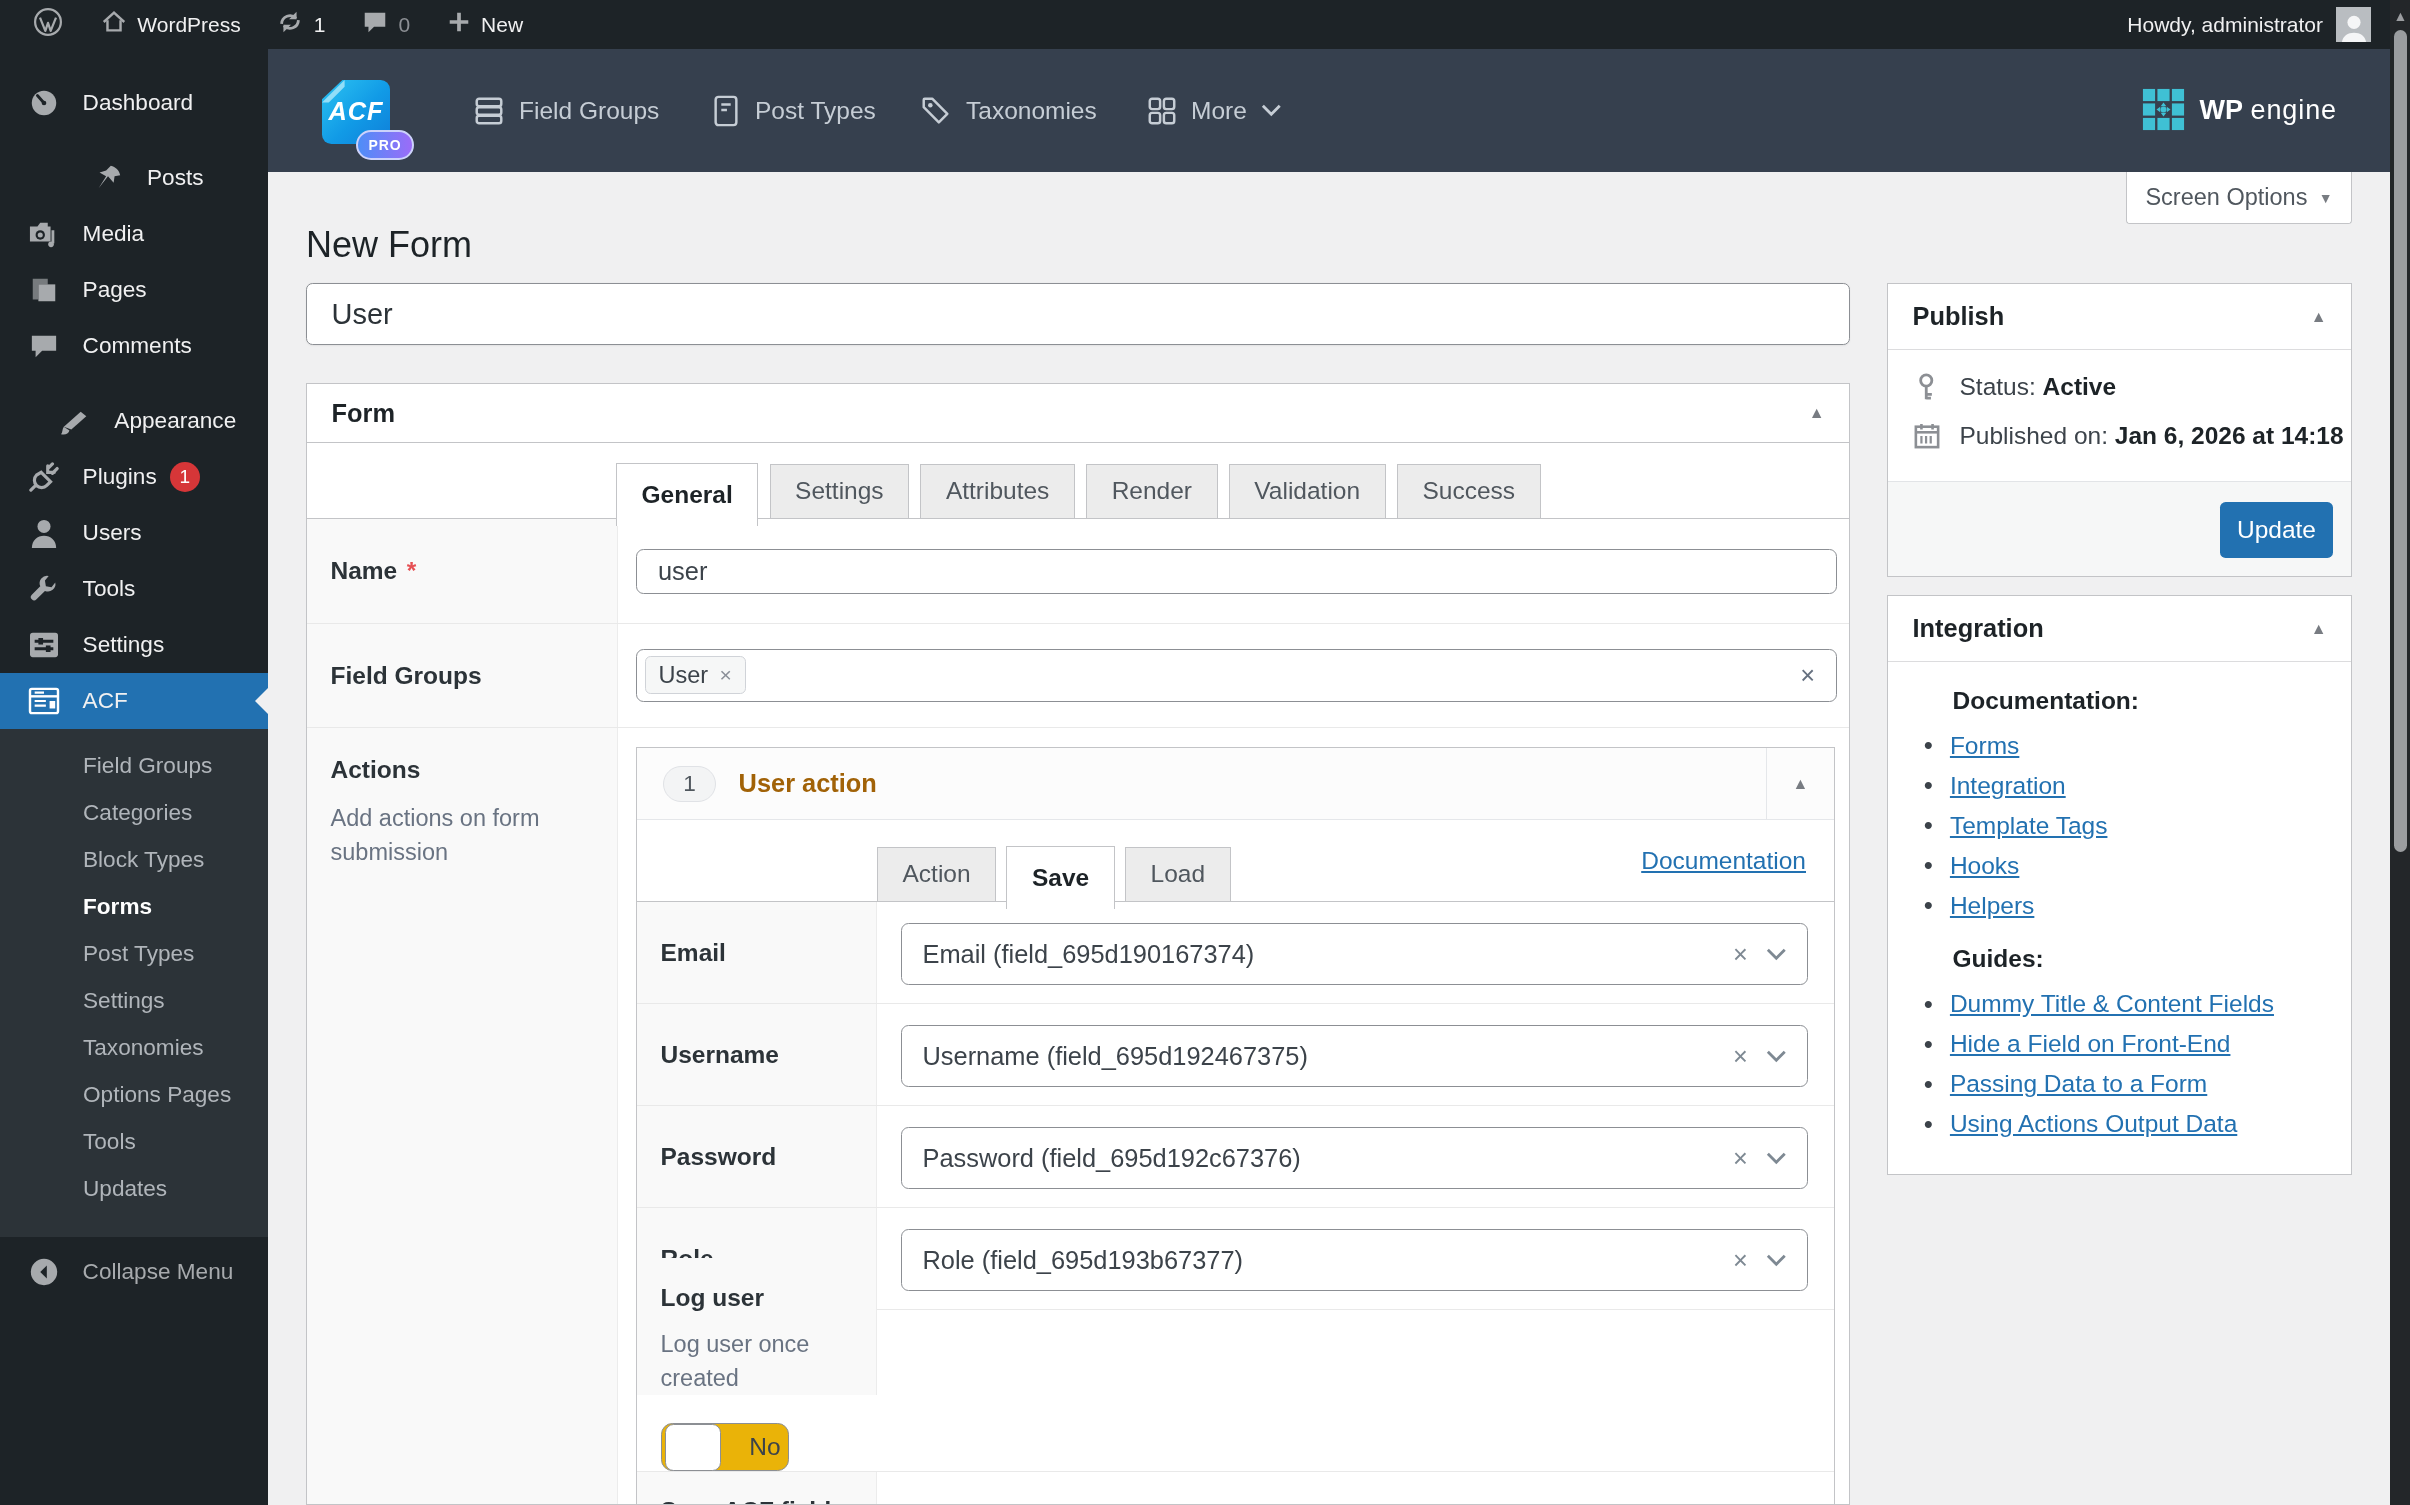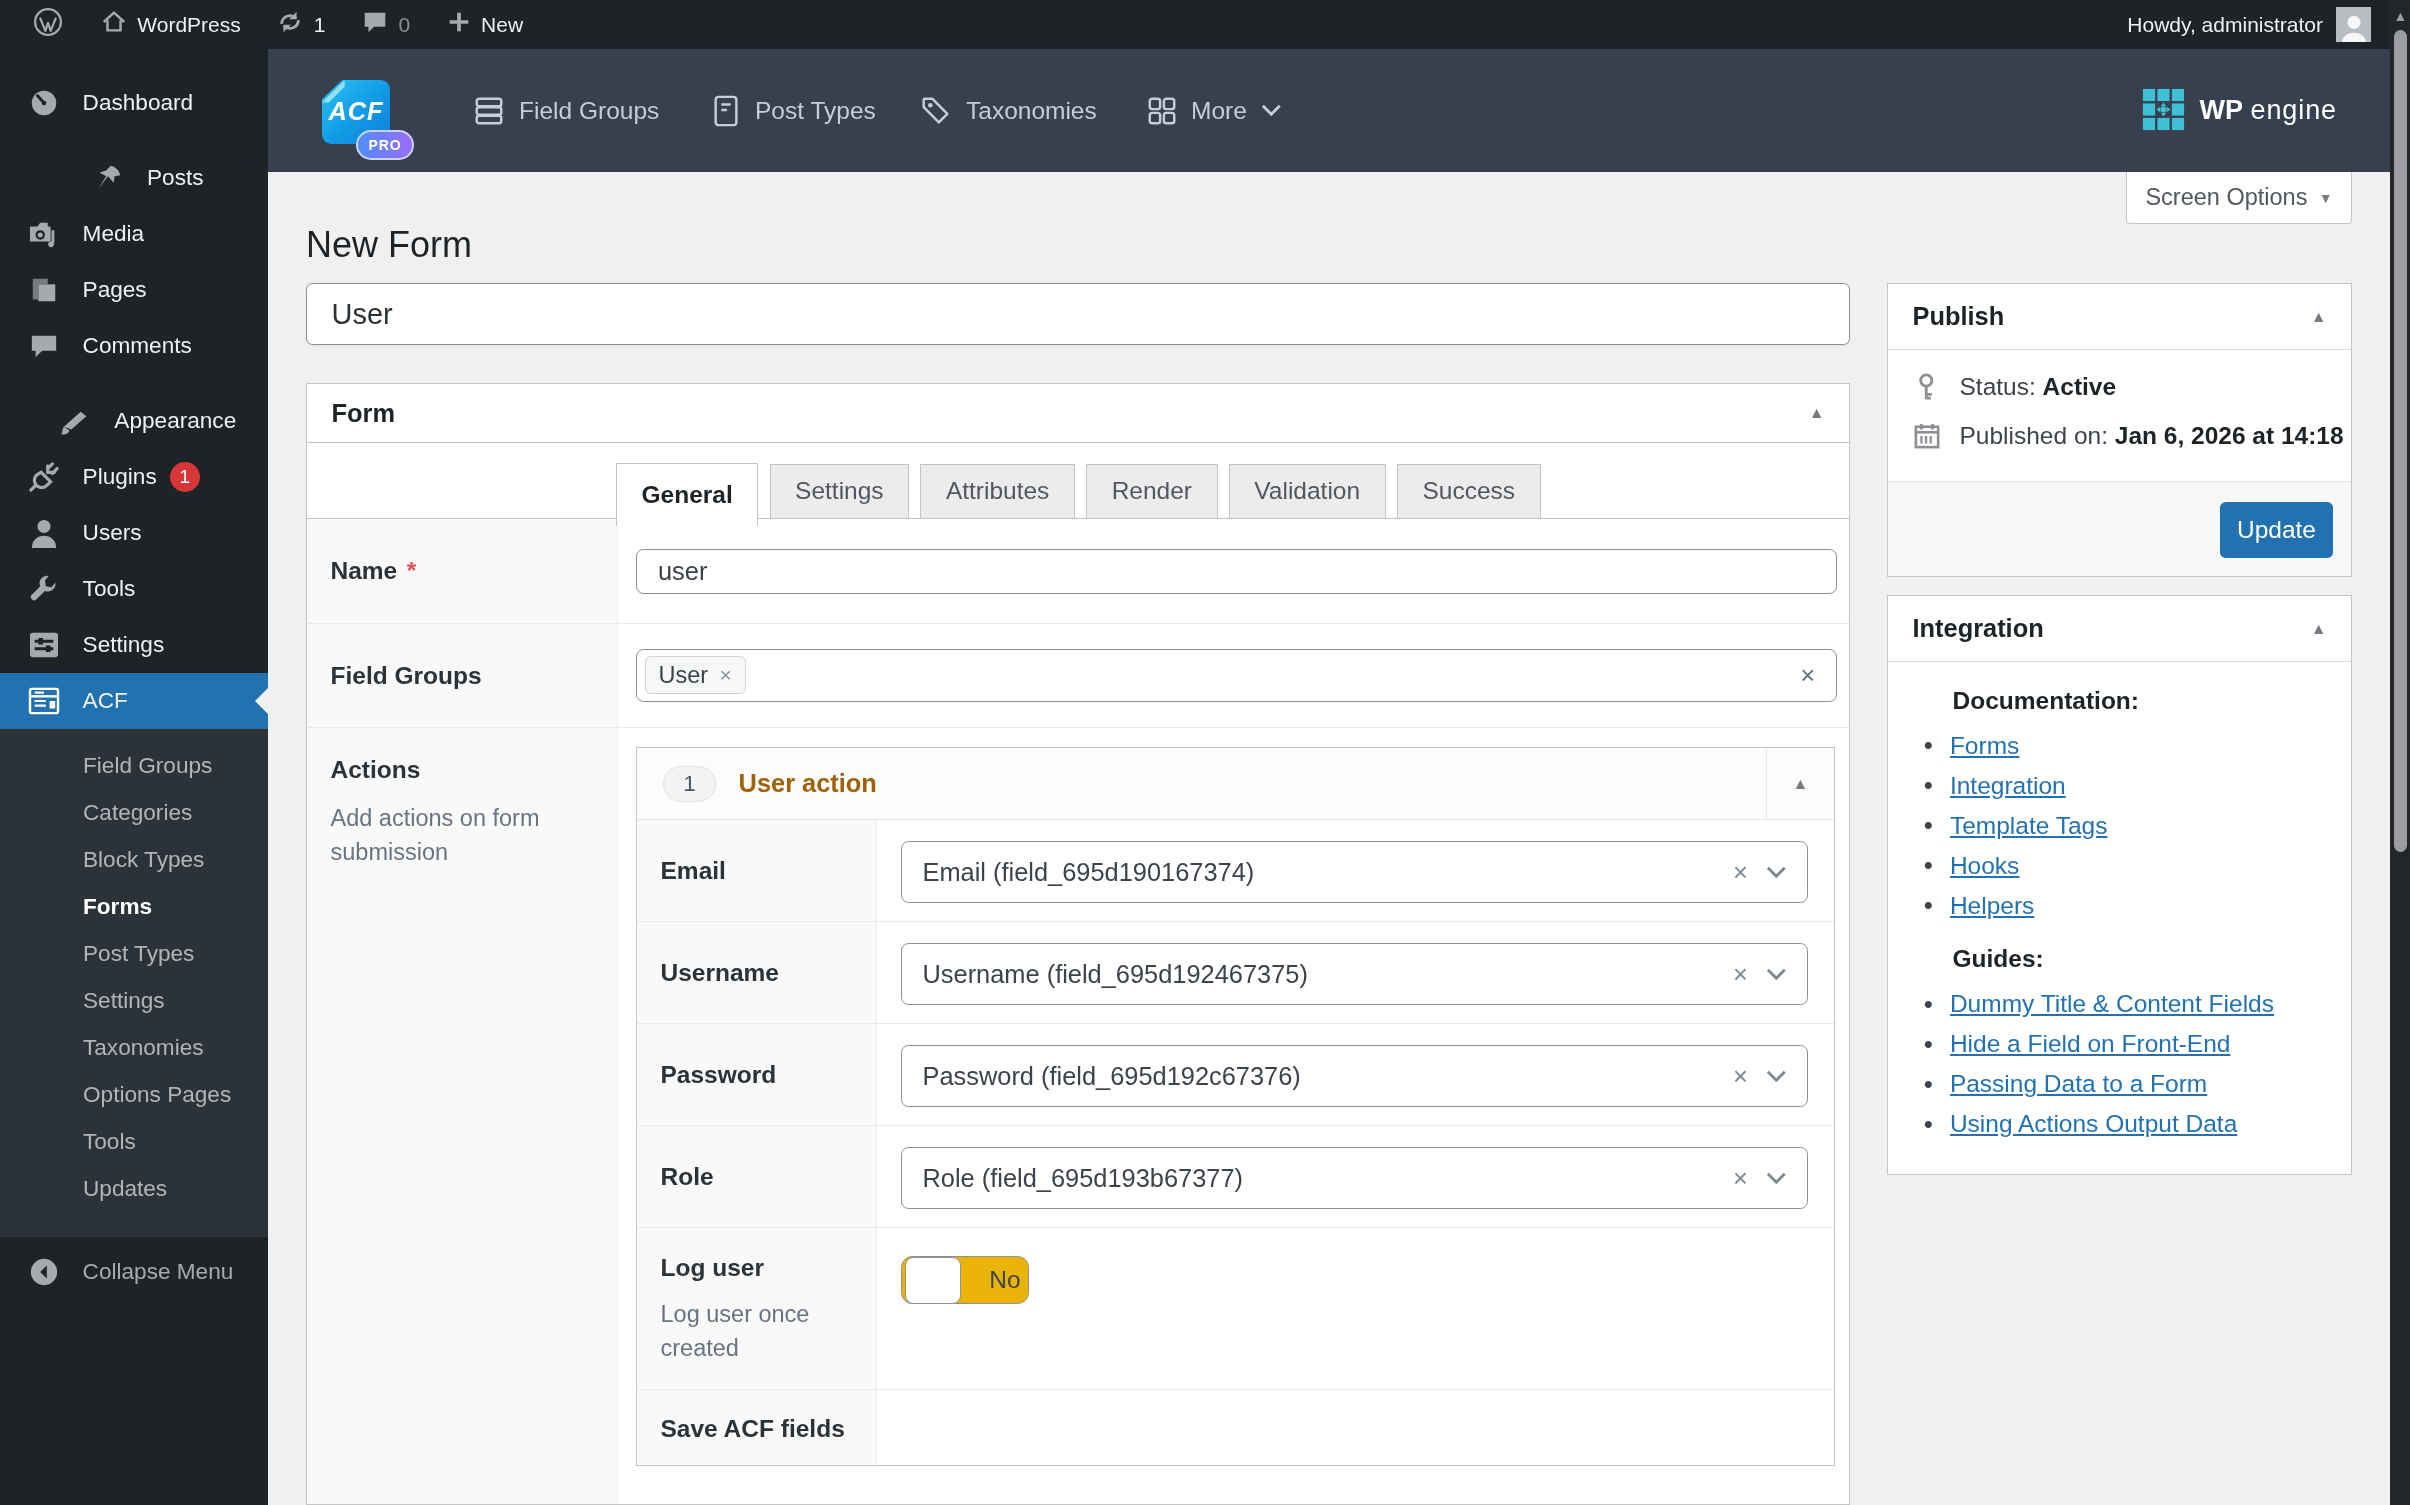--- a/index.html
+++ b/index.html
@@ -92,21 +92,21 @@
   .card-tabs { position:absolute; left:240px; bottom:-0.9px; display:flex; gap:10.4px; align-items:flex-end; }
   .doc-link { position:absolute; right:28px; top:0; height:82px; display:flex; align-items:center; font-size:24.5px; color:#2271b1; text-decoration:underline; cursor:pointer; }
   .crow { display:flex; border-bottom:0.9px solid #e9e9e9;justify-content:flex-end; }
   .clabel { width:240px; flex:none; background:#f9f9f9; border-right:0.9px solid #ececec; padding-left:23.5px; }
   .cfield { flex:1; background:#fff; }
   .crow-select { height:102px; }
   .crow-select .clabel { display:flex; align-items:center; }
   .select { margin:21px 0 0 23.5px; width:907px; height:62px; border:0.9px solid #8c8f94; border-radius:7.5px; display:flex; align-items:center; padding:0 19px 0 21px; font-size:25.4px; color:#3c434a; cursor:pointer; }
   .select .sel-x { margin-left:auto; color:#7e8993; font-size:25.4px; }
   .select .sel-chev { margin-left:17px; color:#7e8993; display:flex; }
-  .crow-toggle { height:162px; }
+  .crow-toggle { height:162px;flex-direction:column; }
   .crow-toggle .clabel { padding-top:26px; }
   .toggle-desc { margin-top:15px; font-size:23.5px; color:#697382; line-height:34px; width:151px; font-weight:400; }
   .switch { margin:28px 0 0 23.5px; width:128px; height:48px; background:#eab308; border:0.9px solid #8c8f94; border-radius:11.3px; display:flex; align-items:center; cursor:pointer;gap:13px; }
   .knob { width:56px; height:47px; margin-left:3.8px; background:#fff; border:0.9px solid #8c8f94; border-radius:8.5px; }
   .switch-label { margin-left:15px; font-size:24.5px; color:#3c434a; }
   .crow-partial { height:75px; border-bottom:none; }
   .crow-partial .clabel { padding-top:24.5px; }
 
   
   .postbox { position:absolute; background:#fff; border:0.9px solid #c3c4c7; }
@@ -482,20 +482,34 @@
       </div>
       <div class="ffield">
         <div class="card">
           <div class="card-header">
             <span class="order-badge">1</span>
             <span class="card-title">User action</span>
             <span class="card-toggle">
                 <span class="toggle-tri">▲</span>
               </span>
           </div>
+          <div class="card-tabstrip">
+            <div class="card-tabs">
+              <div class="tab">
+                  <span>Action</span>
+                </div>
+              <div class="tab active">
+                  <span>Save</span>
+                </div>
+              <div class="tab">
+                  <span>Load</span>
+                </div>
+            </div>
+            <span class="doc-link">Documentation</span>
+          </div>
 
           <div class="crow crow-select">
             <div class="clabel">
                 <span class="lbl">Email</span>
               </div>
             <div class="cfield">
               <div class="select">
                 <span>Email (field_695d190167374)</span>
                 <span class="sel-x">×</span>
                 <span class="sel-chev">

